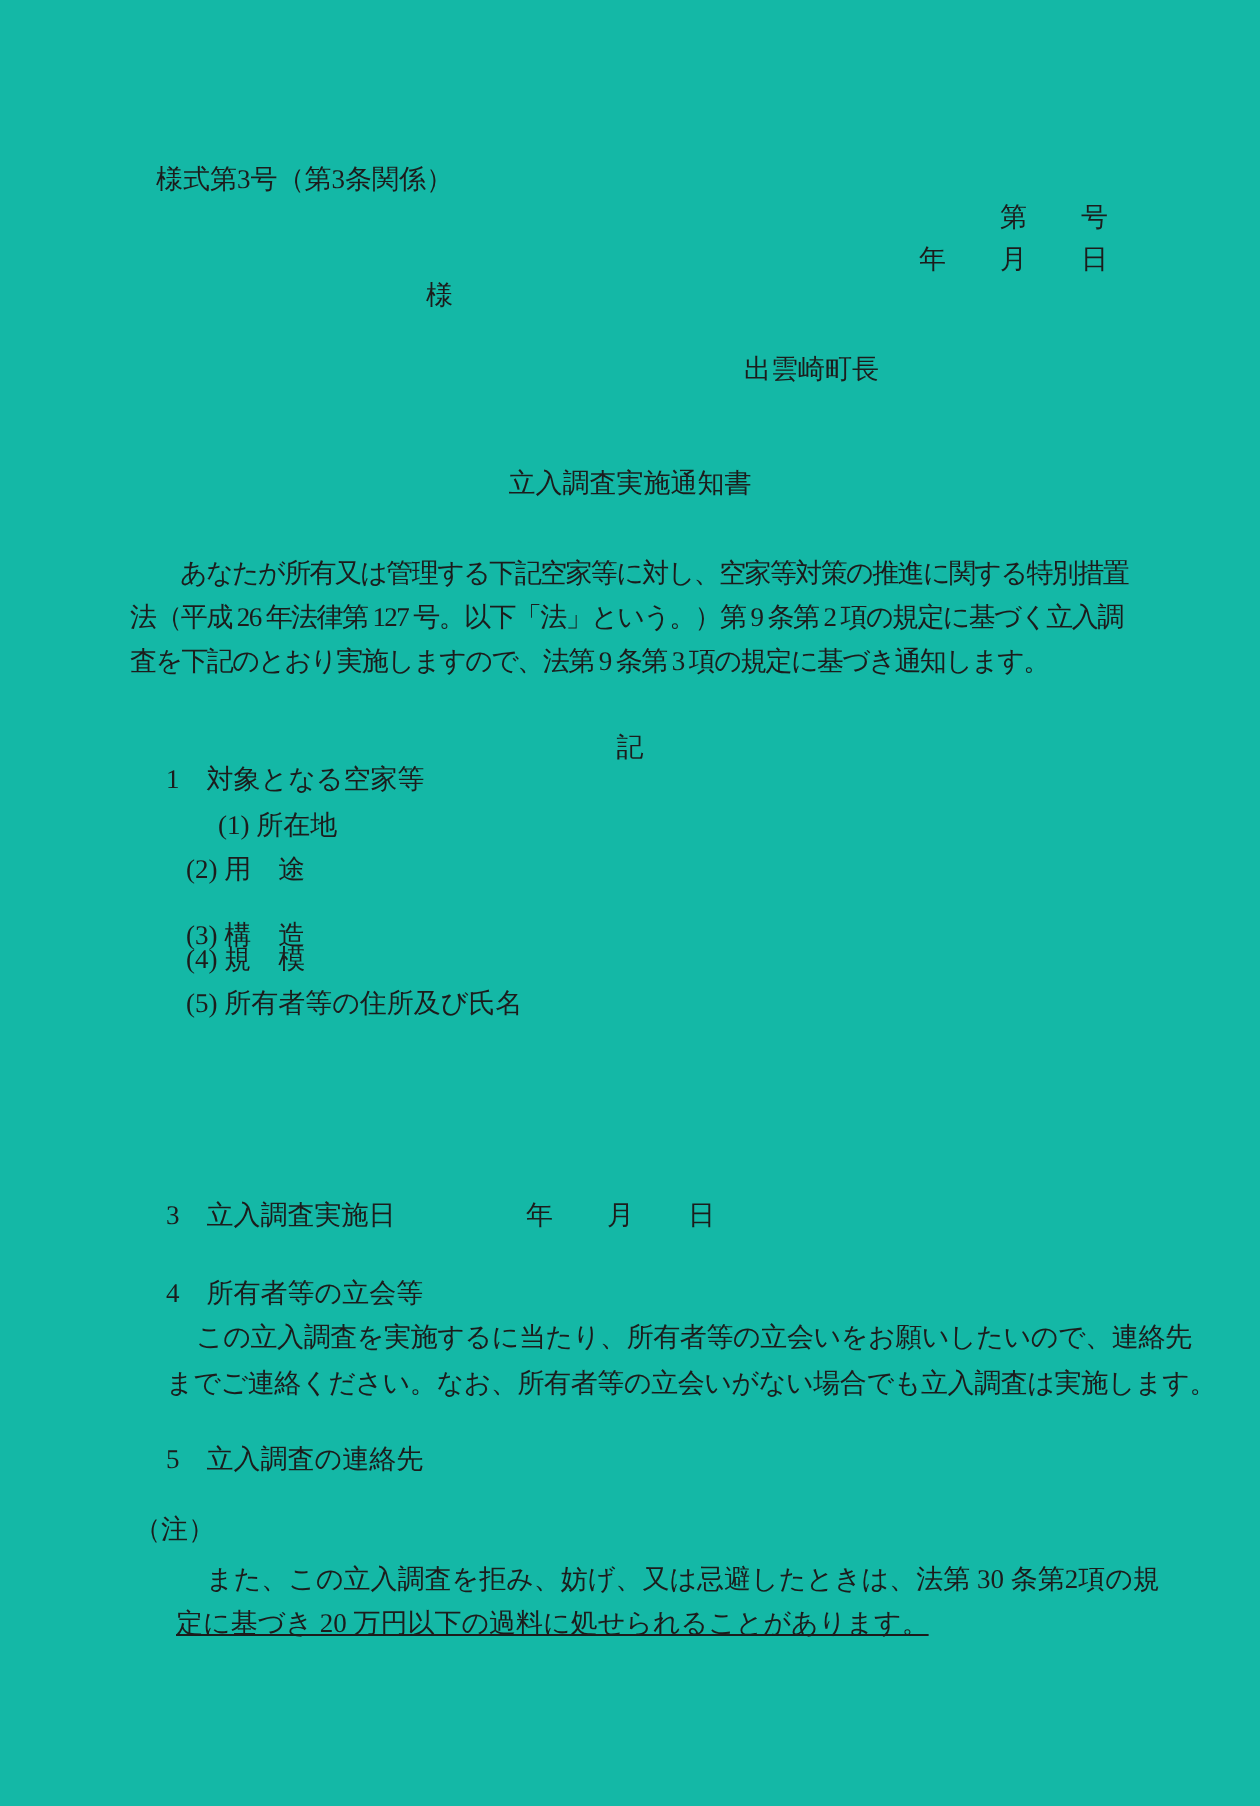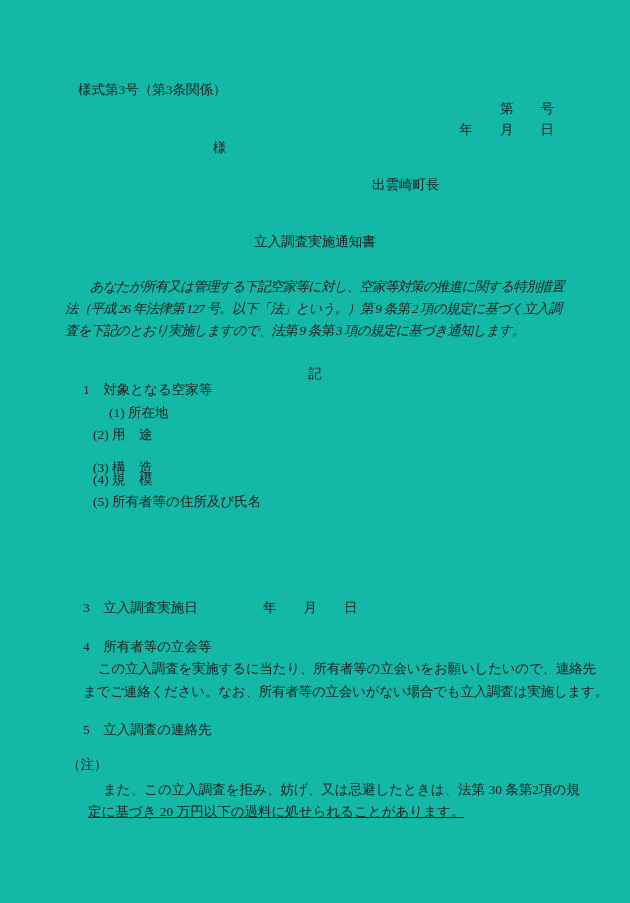--- a/index.html
+++ b/index.html
@@ -19,21 +19,21 @@
     overflow: hidden;
   }
   .ln {
     position: absolute;
     white-space: pre;
     line-height: 16px;
   }
   .right { right: 76px; text-align: right; }
   .center { left: 0; width: 630px; text-align: center; }
   
-  .sq  { letter-spacing: -0.8px; font-style: italic; }
+  .sq  { letter-spacing: -0.8px; }
   .sq2 { letter-spacing: -0.2px; text-align: right; }
   .ind25 { text-indent: 25px; }
   .ind15 { text-indent: 15px; }
 
   
   .form-number   { left: 78px;  top: 82px; }
   .doc-number    { top: 101px; }
   .date-blank    { top: 122px; }
   .addressee     { left: 213px; top: 140px; }
   .sender        { left: 372px; top: 177px; }

